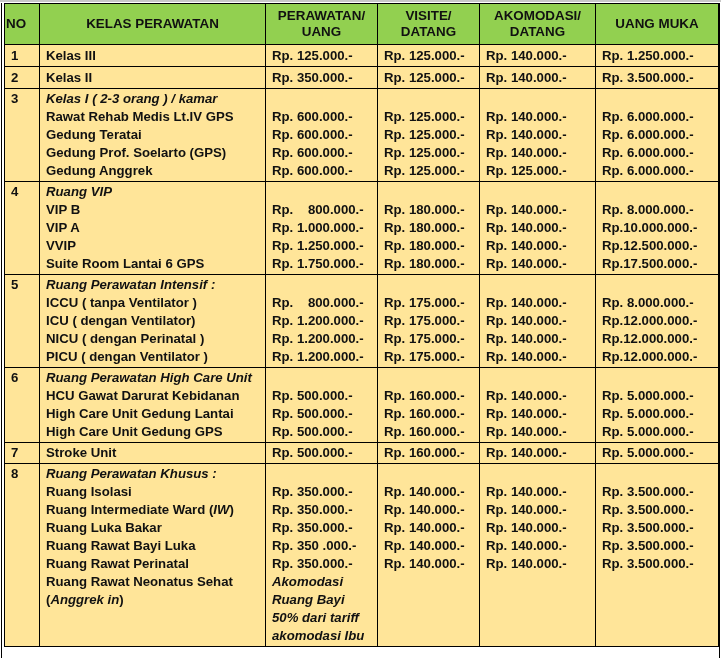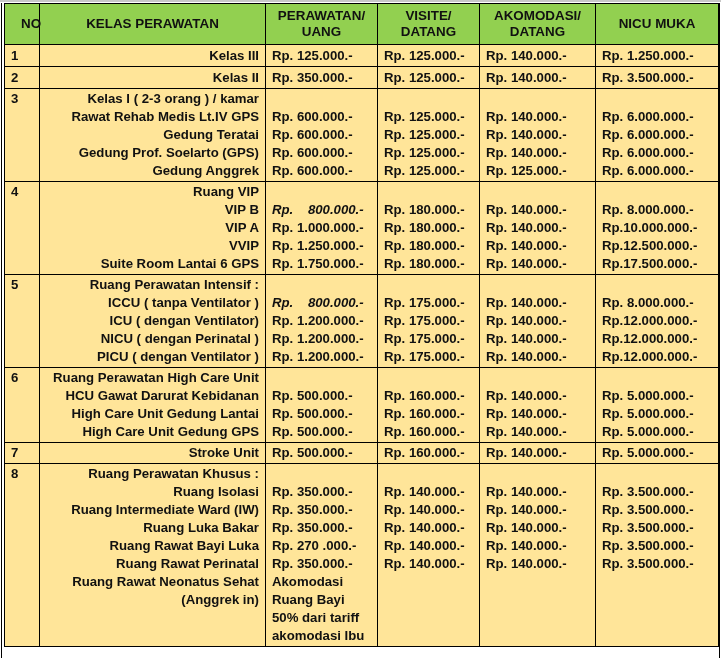--- a/index.html
+++ b/index.html
@@ -26,30 +26,30 @@
     line-height: 18px;
   }
   table.tariff th {
     background: #92d050;
     text-align: center;
     vertical-align: middle;
     height: 40px;
     line-height: 16px;
     font-size: 13.4px;
   }
-  table.tariff th.no { text-align: left; padding-left: 16px; }
+  table.tariff th.no { text-align: left; padding-left: 1px; }
   table.tariff td { background: #ffe599; padding-top: 1px; padding-bottom: 1px; }
   .outer-left { position:absolute; left:1px; top:3px; width:1px; height:655px; background:#000; }
   .outer-right { position:absolute; left:719px; top:3px; width:1px; height:655px; background:#000; }
-  .it { }
+  .it { font-style: italic; }
   .line { display:block; white-space: nowrap; }
   .spacer { display:block; height:18px; }
   td.num { padding-left: 6px; }
-  td.name { padding-left: 7px; text-align: right; }
-  .pre { white-space: pre; font-style: italic; }
+  td.name { padding-left: 7px; }
+  .pre { white-space: pre; }
 </style>
 </head>
 <body>
 
 <div class="frame">
   <div class="topline"></div>
 
   <table class="tariff">
     <colgroup>
       <col style="width:35px">
@@ -68,21 +68,21 @@
           <span class="line">UANG</span>
         </th>
         <th>
           <span class="line">VISITE/</span>
           <span class="line">DATANG</span>
         </th>
         <th>
           <span class="line">AKOMODASI/</span>
           <span class="line">DATANG</span>
         </th>
-        <th>NICU MUKA</th>
+        <th>UANG MUKA</th>
       </tr>
     </thead>
     <tbody>
 
       <tr style="height:22px">
         <td class="num" style="vertical-align:middle">1</td>
         <td class="name" style="vertical-align:middle">Kelas III</td>
         <td style="vertical-align:middle">Rp. 125.000.-</td>
         <td style="vertical-align:middle">Rp. 125.000.-</td>
         <td style="vertical-align:middle">Rp. 140.000.-</td>
@@ -270,21 +270,21 @@
           <span class="line">Ruang Rawat Neonatus Sehat</span>
           <span class="line"><span>(</span><span class="it">Anggrek in</span><span>)</span></span>
           <span class="spacer"></span>
           <span class="spacer"></span>
         </td>
         <td>
           <span class="spacer"></span>
           <span class="line">Rp. 350.000.-</span>
           <span class="line">Rp. 350.000.-</span>
           <span class="line">Rp. 350.000.-</span>
-          <span class="line">Rp. 270 .000.-</span>
+          <span class="line">Rp. 350 .000.-</span>
           <span class="line">Rp. 350.000.-</span>
           <span class="line it">Akomodasi</span>
           <span class="line it">Ruang Bayi</span>
           <span class="line it">50% dari tariff</span>
           <span class="line it">akomodasi Ibu</span>
         </td>
         <td>
           <span class="spacer"></span>
           <span class="line">Rp. 140.000.-</span>
           <span class="line">Rp. 140.000.-</span>

